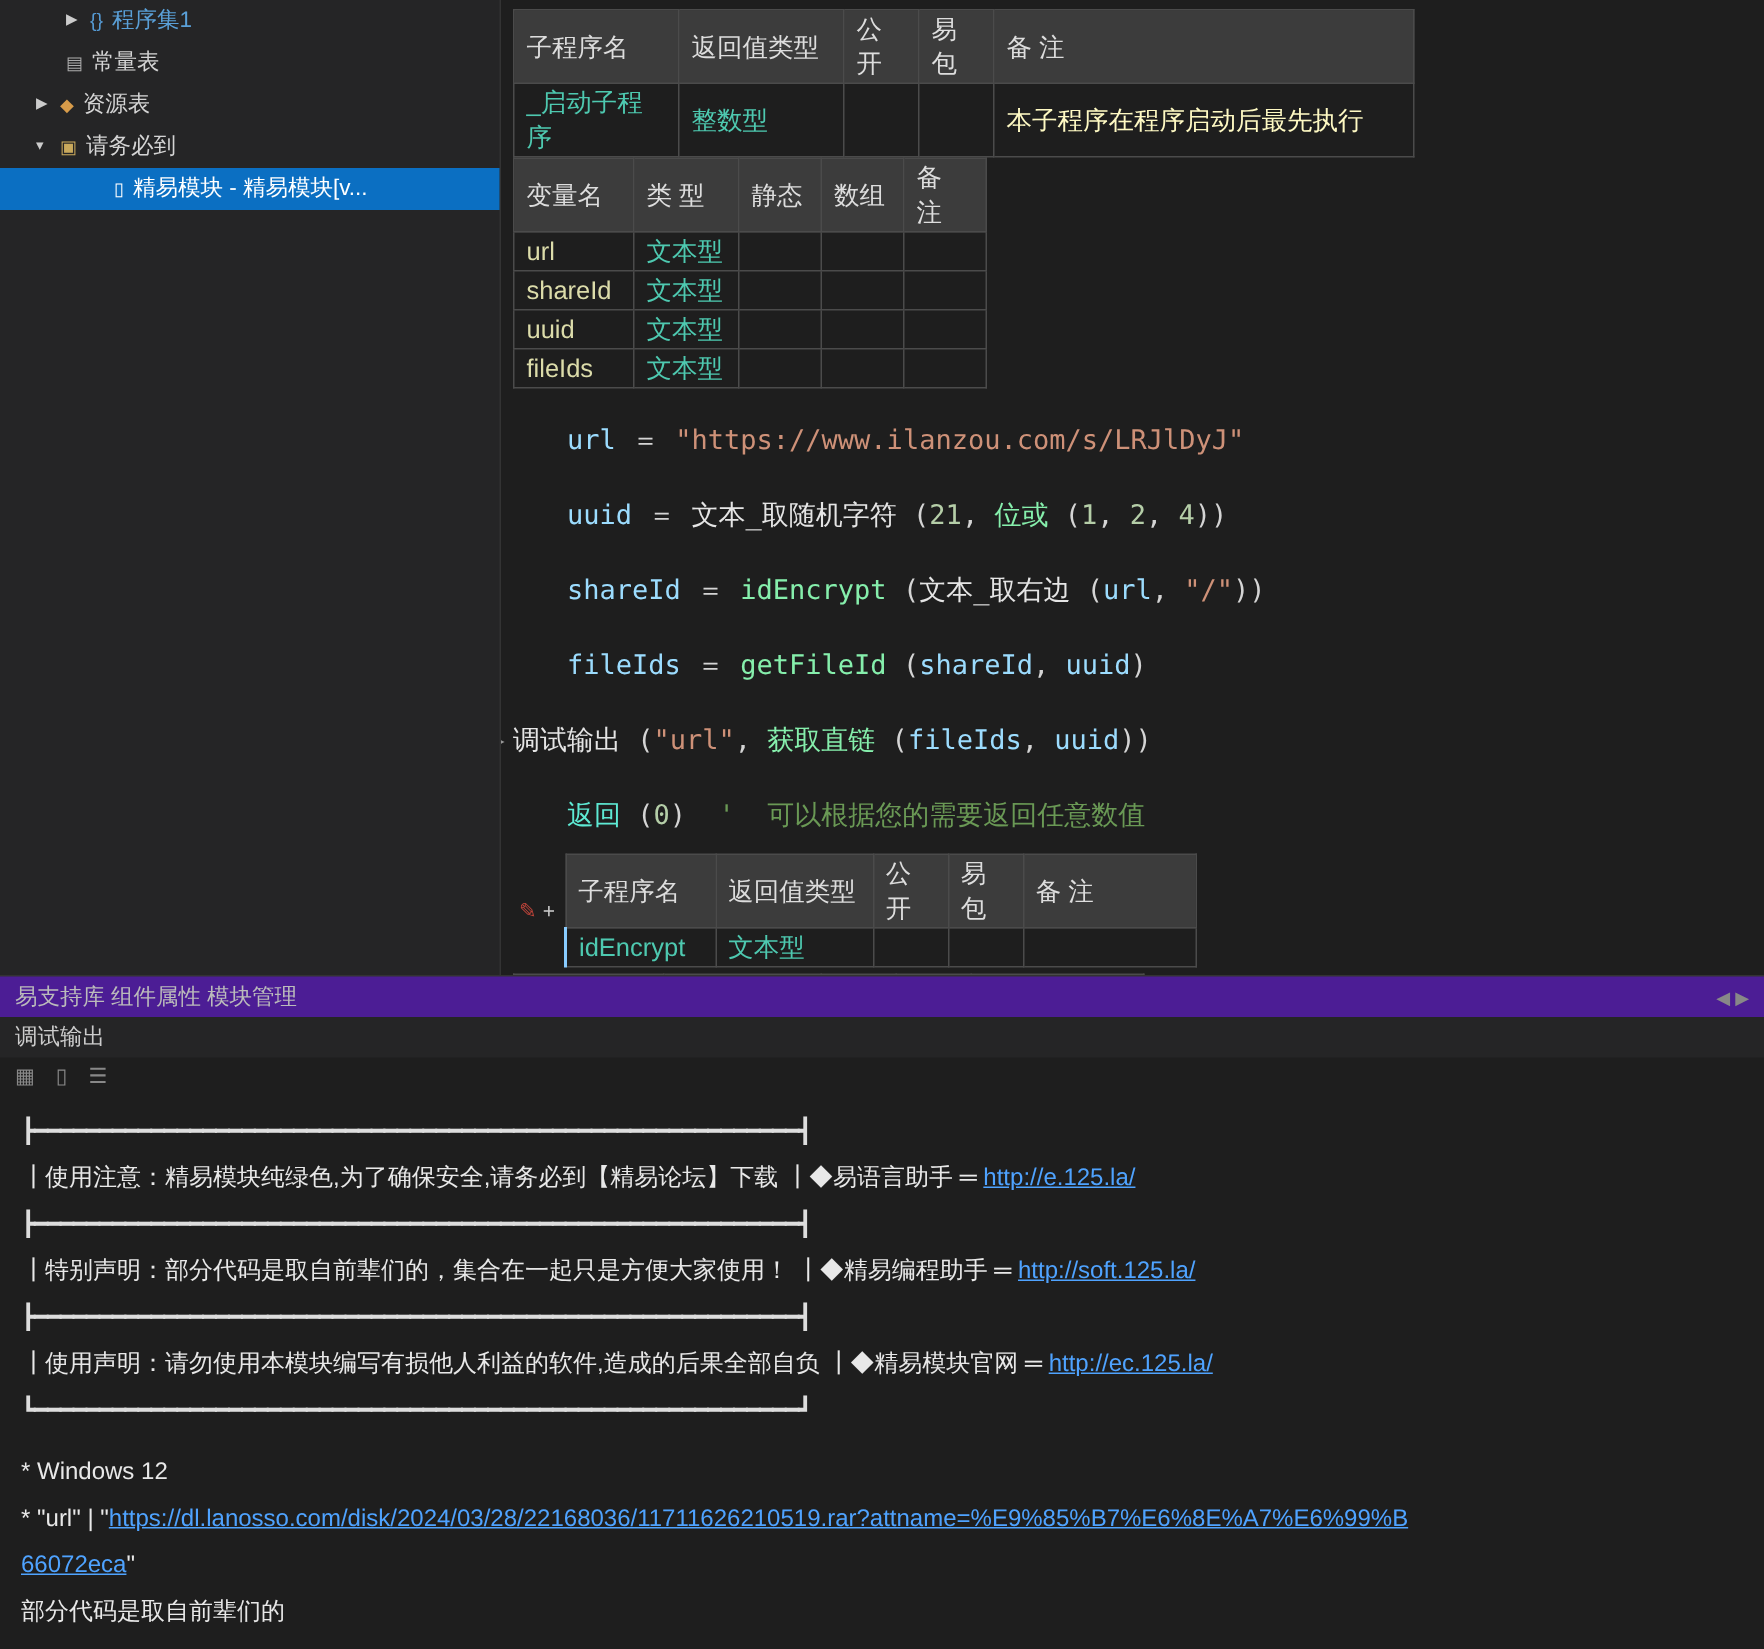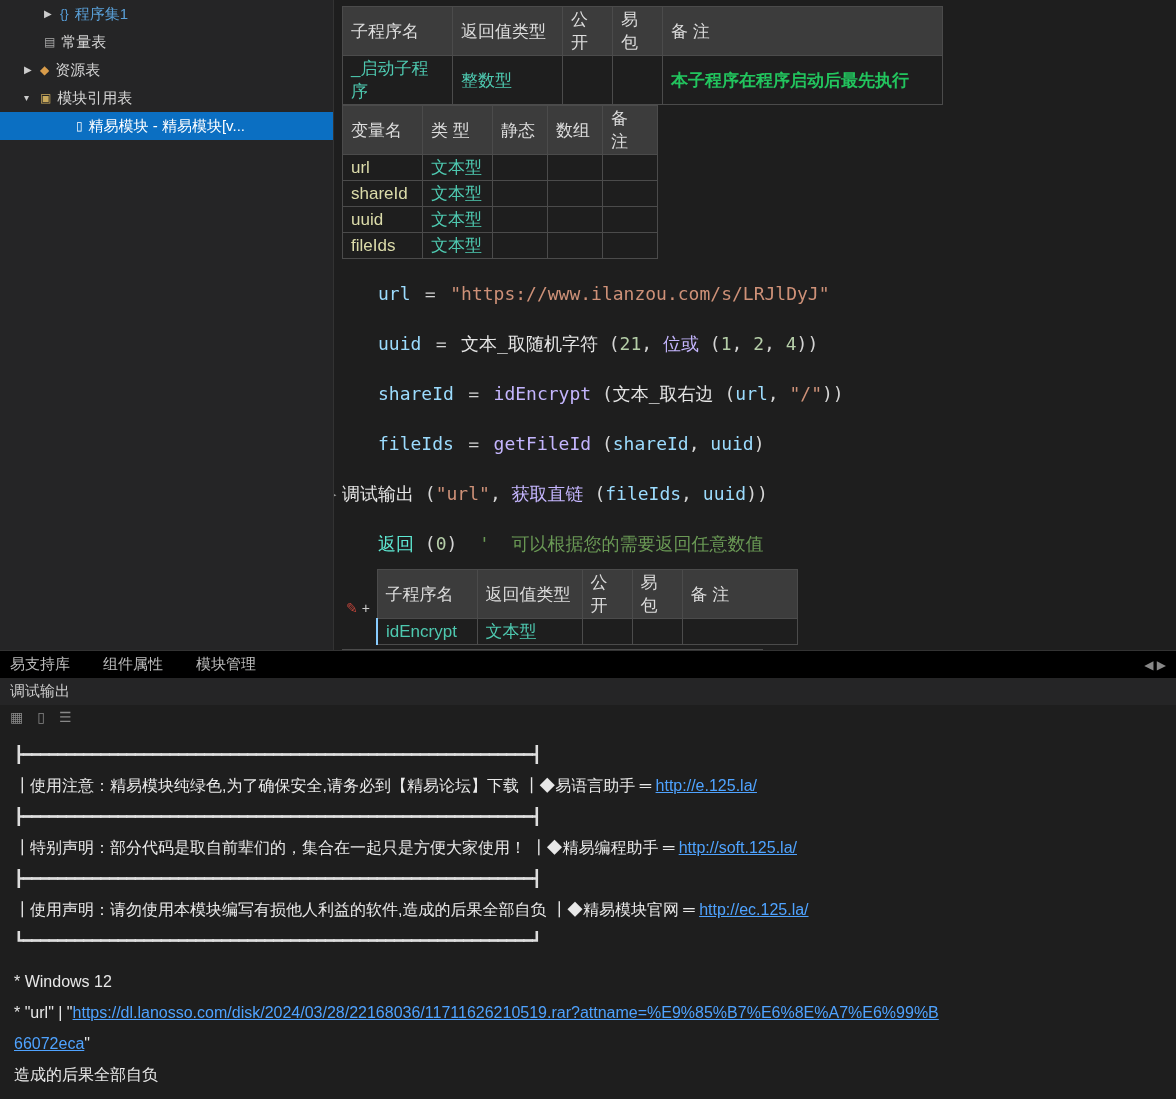--- a/index.html
+++ b/index.html
@@ -51,44 +51,44 @@
   padding: 1px 8px;
   text-align: left;
   font-size: 17px;
   color: #c8c8c8;
   font-weight: normal;
 }
 table.sub-def.header-row th { background: #3c3c3c; color: #ddd; }
 table.sub-def td.type { color: #4ec9b0; }
 table.sub-def td.name { color: #dcdcaa; }
 table.sub-def td.subname { color: #4ec9b0; }
-table.sub-def td.note { color: #22c55e; font-weight: bold; }
+table.sub-def td.note { color: #fef9c3; }
 .code-line {
   font-family: "Consolas", "Microsoft YaHei", monospace;
   font-size: 18px;
   line-height: 50px;
   color: #d4d4d4;
   white-space: pre;
   margin-left: 36px;
 }
 .tok-var { color: #9cdcfe; }
 .tok-op { color: #d4d4d4; }
 .tok-str { color: #ce9178; }
 .tok-func { color: #e5e5e5; }
 .tok-paren { color: #d4d4d4; }
 .tok-num { color: #b5cea8; }
 .tok-kw { color: #5eead4; }
 .tok-comment { color: #6a9955; }
-.tok-call { color: #c4b5fd; }
+.tok-call { color: #86efac; }
 .gutter-mark { color: #999; display:inline-block; width:18px; text-align:center; }
 .bottom-tabs {
   display: flex;
-  gap: 33px;
+  gap: 4px;
   padding: 4px 10px;
-  background: #000000;
+  background: #4c1d95;
   border-top: 1px solid #333;
   color: #bbb;
   font-size: 15px;
   align-items: center;
 }
 .bottom-tabs .arrows { margin-left: auto; color: #888; font-size: 12px; }
 .output-panel { background: #1e1e1e; height: 440px; }
 .output-title { padding: 4px 10px; font-size: 15px; color: #ccc; background: #252526; }
 .output-toolbar { padding: 4px 10px; display:flex; gap:14px; color:#888; font-size:14px; }
 .output-body { padding: 10px 14px; font-size: 16px; line-height: 31px; color: #e8e8e8; }
@@ -113,21 +113,21 @@
       <span>常量表</span>
     </div>
     <div class="tree-item l0">
       <span class="tri">▶</span>
       <span style="color:#d89c4a;font-size:12px">◆</span>
       <span>资源表</span>
     </div>
     <div class="tree-item l0">
       <span class="tri">▾</span>
       <span style="color:#c9a95c;font-size:12px">▣</span>
-      <span>模块引用表</span>
+      <span>请务必到</span>
     </div>
     <div class="tree-item l3 selected">
       <span style="color:#fff;font-size:12px">▯</span>
       <span>精易模块 - 精易模块[v...</span>
     </div>
   </div>
 
   <div class="content">
     <div class="code-area">
 
@@ -265,15 +265,15 @@
     <div><span>┃使用注意：精易模块纯绿色,为了确保安全,请务必到【精易论坛】下载   ┃◆易语言助手      ═ </span><span class="link">http://e.125.la/</span></div>
     <div class="bar">┣━━━━━━━━━━━━━━━━━━━━━━━━━━━━━━━━━━━━━━━━━━━━━━━━━━━━━━━━━━━┫</div>
     <div><span>┃特别声明：部分代码是取自前辈们的，集合在一起只是方便大家使用！  ┃◆精易编程助手   ═ </span><span class="link">http://soft.125.la/</span></div>
     <div class="bar">┣━━━━━━━━━━━━━━━━━━━━━━━━━━━━━━━━━━━━━━━━━━━━━━━━━━━━━━━━━━━┫</div>
     <div><span>┃使用声明：请勿使用本模块编写有损他人利益的软件,造成的后果全部自负 ┃◆精易模块官网   ═ </span><span class="link">http://ec.125.la/</span></div>
     <div class="bar">┗━━━━━━━━━━━━━━━━━━━━━━━━━━━━━━━━━━━━━━━━━━━━━━━━━━━━━━━━━━━┛</div>
     <div style="height:10px"></div>
     <div>* Windows 12</div>
     <div><span>*  "url"  |  "</span><span class="link">https://dl.lanosso.com/disk/2024/03/28/22168036/11711626210519.rar?attname=%E9%85%B7%E6%8E%A7%E6%99%B</span></div>
     <div><span class="link">66072eca</span><span>"</span></div>
-    <div>造成的后果全部自负</div>
+    <div>部分代码是取自前辈们的</div>
   </div>
 </div>
 
 </body></html>

